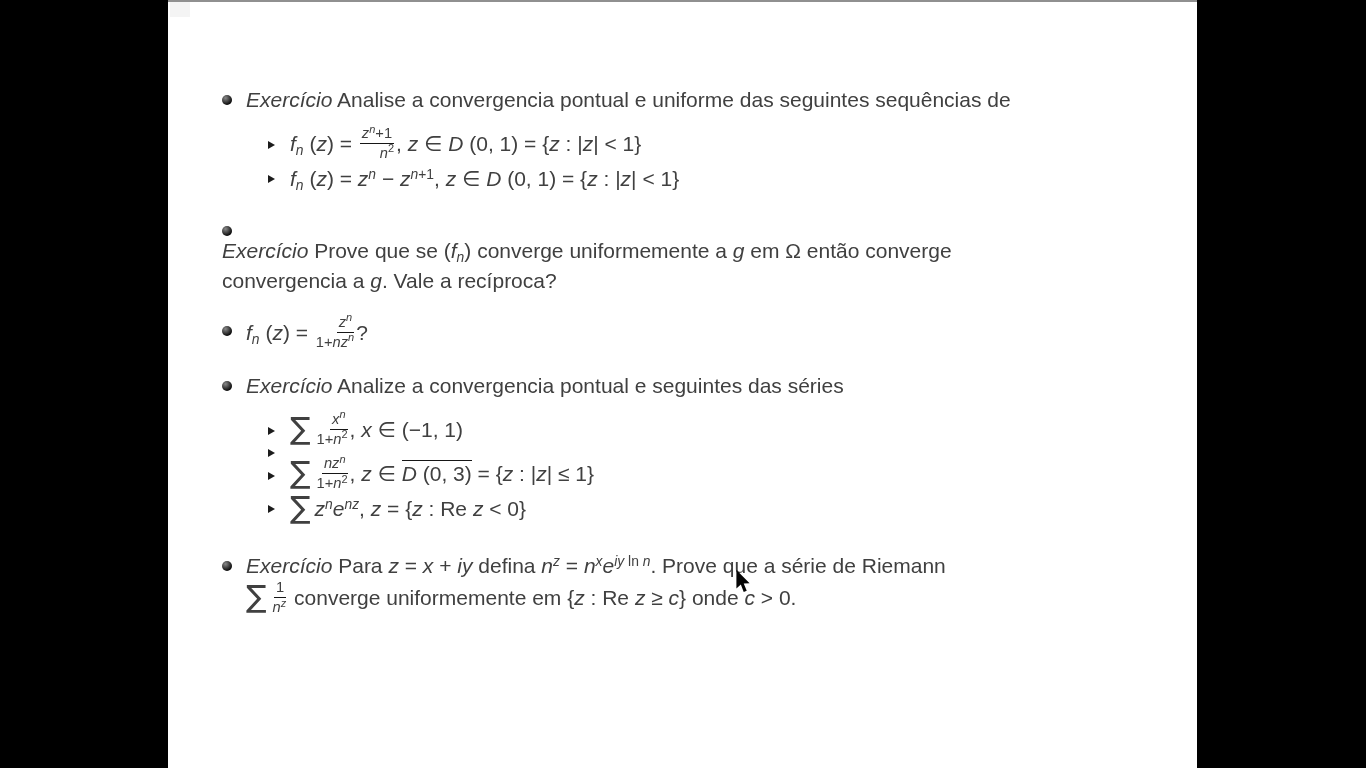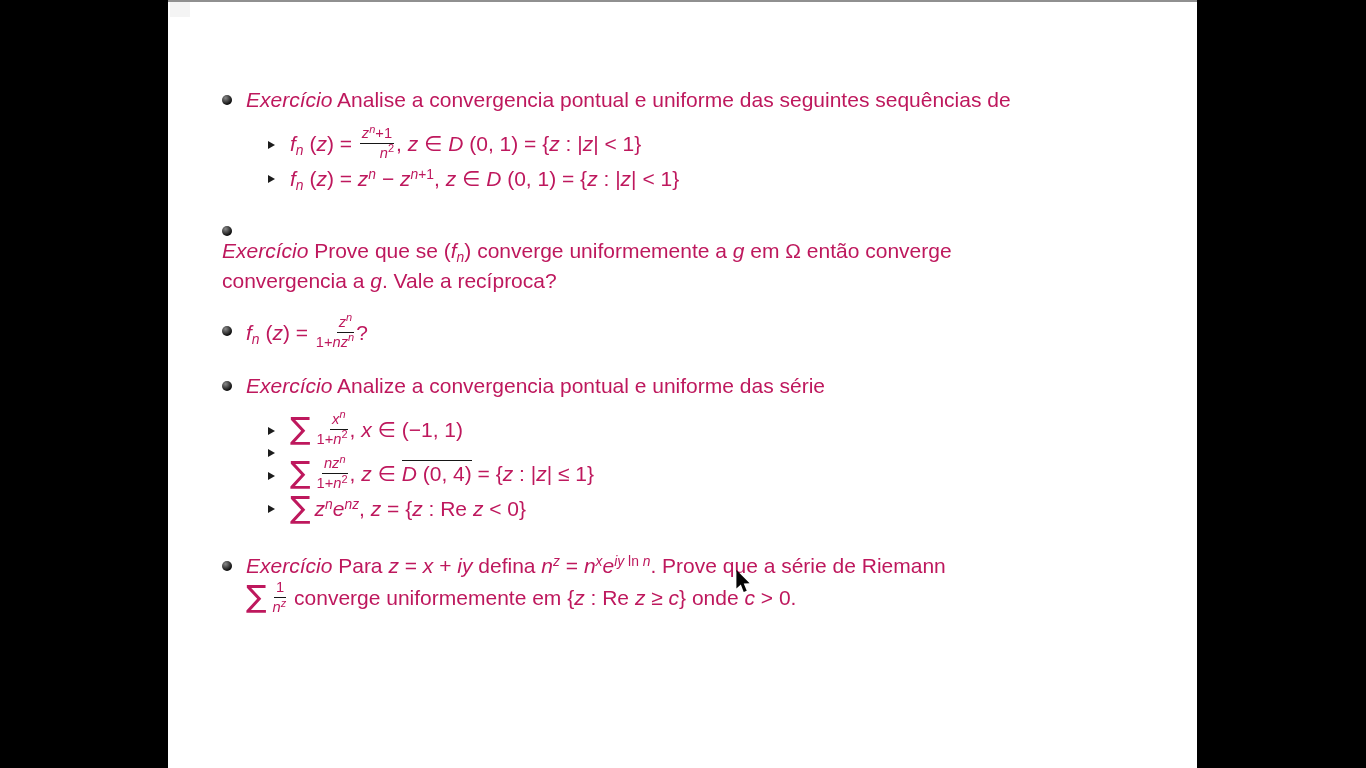--- a/index.html
+++ b/index.html
@@ -7,21 +7,21 @@
     width:1366px;height:768px;overflow:hidden;position:relative;
     background:#000;
     font-family:"Liberation Sans","DejaVu Sans",sans-serif;
   }
   .frame{position:absolute;inset:0;}
   .bar{position:absolute;top:0;height:768px;background:#000;}
   .bar.left{left:0;width:168px;}
   .bar.right{left:1197px;width:169px;}
   .slide{
     position:absolute;left:168px;top:0;width:1029px;height:768px;
-    background:#ffffff;overflow:hidden;color:#be185d;
+    background:#ffffff;overflow:hidden;color:#404040;
   }
   .top-shadow{position:absolute;left:0;top:0;width:100%;height:2px;background:#909090;}
   .corner-artifact{position:absolute;left:2px;top:2px;width:20px;height:15px;background:#f4f4f4;}
   .content{
     position:absolute;left:54px;top:0;right:0;
     padding-top:85px;font-size:21px;line-height:30px;
   }
   .bullet{display:flex;}
   .bullet:nth-of-type(2){margin-top:22px;flex-direction:column;}
   .bullet:nth-of-type(3){margin-top:20px;}
@@ -115,21 +115,21 @@
                 <span class="num"><span class="tk-v">z</span><span class="tk-sup"><span class="tk-v">n</span></span></span>
                 <span class="den"><span class="tk-r">1+</span><span class="tk-v">nz</span><span class="tk-sup"><span class="tk-v">n</span></span></span>
               </span><span class="tk-r">?</span></div>
           </div>
         </div>
         <div class="bullet">
           <div class="bullet-marker">
             <div class="ball"></div>
           </div>
           <div class="bullet-body">
-            <div class="line"><span class="tk-it">Exercício</span><span class="tk-r"> Analize a convergencia pontual e uniforme das série</span></div>
+            <div class="line"><span class="tk-it">Exercício</span><span class="tk-r"> Analize a convergencia pontual e seguintes das séries</span></div>
             <div class="sublist">
               <div class="subitem">
                 <div class="sub-marker">
                   <div class="tri"></div>
                 </div>
                 <span class="subline"><span class="tk-sum">∑</span><span class="tk-frac">
                     <span class="num"><span class="tk-v">x</span><span class="tk-sup"><span class="tk-v">n</span></span></span>
                     <span class="den"><span class="tk-r">1+</span><span class="tk-v">n</span><span class="tk-sup"><span class="tk-r">2</span></span></span>
                   </span><span class="tk-r">, </span><span class="tk-v">x</span><span class="tk-r"> ∈ (−1, 1)</span></span>
               </div>
@@ -138,21 +138,21 @@
                   <div class="tri"></div>
                 </div>
               </div>
               <div class="subitem">
                 <div class="sub-marker">
                   <div class="tri"></div>
                 </div>
                 <span class="subline"><span class="tk-sum">∑</span><span class="tk-frac">
                     <span class="num"><span class="tk-v">nz</span><span class="tk-sup"><span class="tk-v">n</span></span></span>
                     <span class="den"><span class="tk-r">1+</span><span class="tk-v">n</span><span class="tk-sup"><span class="tk-r">2</span></span></span>
-                  </span><span class="tk-r">, </span><span class="tk-v">z</span><span class="tk-r"> ∈ </span><span class="tk-ov"><span class="tk-v">D</span><span class="tk-r"> (0, 4)</span></span><span class="tk-r"> = {</span><span class="tk-v">z</span><span class="tk-r"> : |</span><span class="tk-v">z</span><span class="tk-r">| ≤ 1}</span></span>
+                  </span><span class="tk-r">, </span><span class="tk-v">z</span><span class="tk-r"> ∈ </span><span class="tk-ov"><span class="tk-v">D</span><span class="tk-r"> (0, 3)</span></span><span class="tk-r"> = {</span><span class="tk-v">z</span><span class="tk-r"> : |</span><span class="tk-v">z</span><span class="tk-r">| ≤ 1}</span></span>
               </div>
               <div class="subitem">
                 <div class="sub-marker">
                   <div class="tri"></div>
                 </div>
                 <span class="subline"><span class="tk-sum">∑</span><span class="tk-v">z</span><span class="tk-sup"><span class="tk-v">n</span></span><span class="tk-v">e</span><span class="tk-sup"><span class="tk-v">nz</span></span><span class="tk-r">, </span><span class="tk-v">z</span><span class="tk-r"> = {</span><span class="tk-v">z</span><span class="tk-r"> : Re </span><span class="tk-v">z</span><span class="tk-r"> &lt; 0}</span></span>
               </div>
             </div>
           </div>
         </div>

